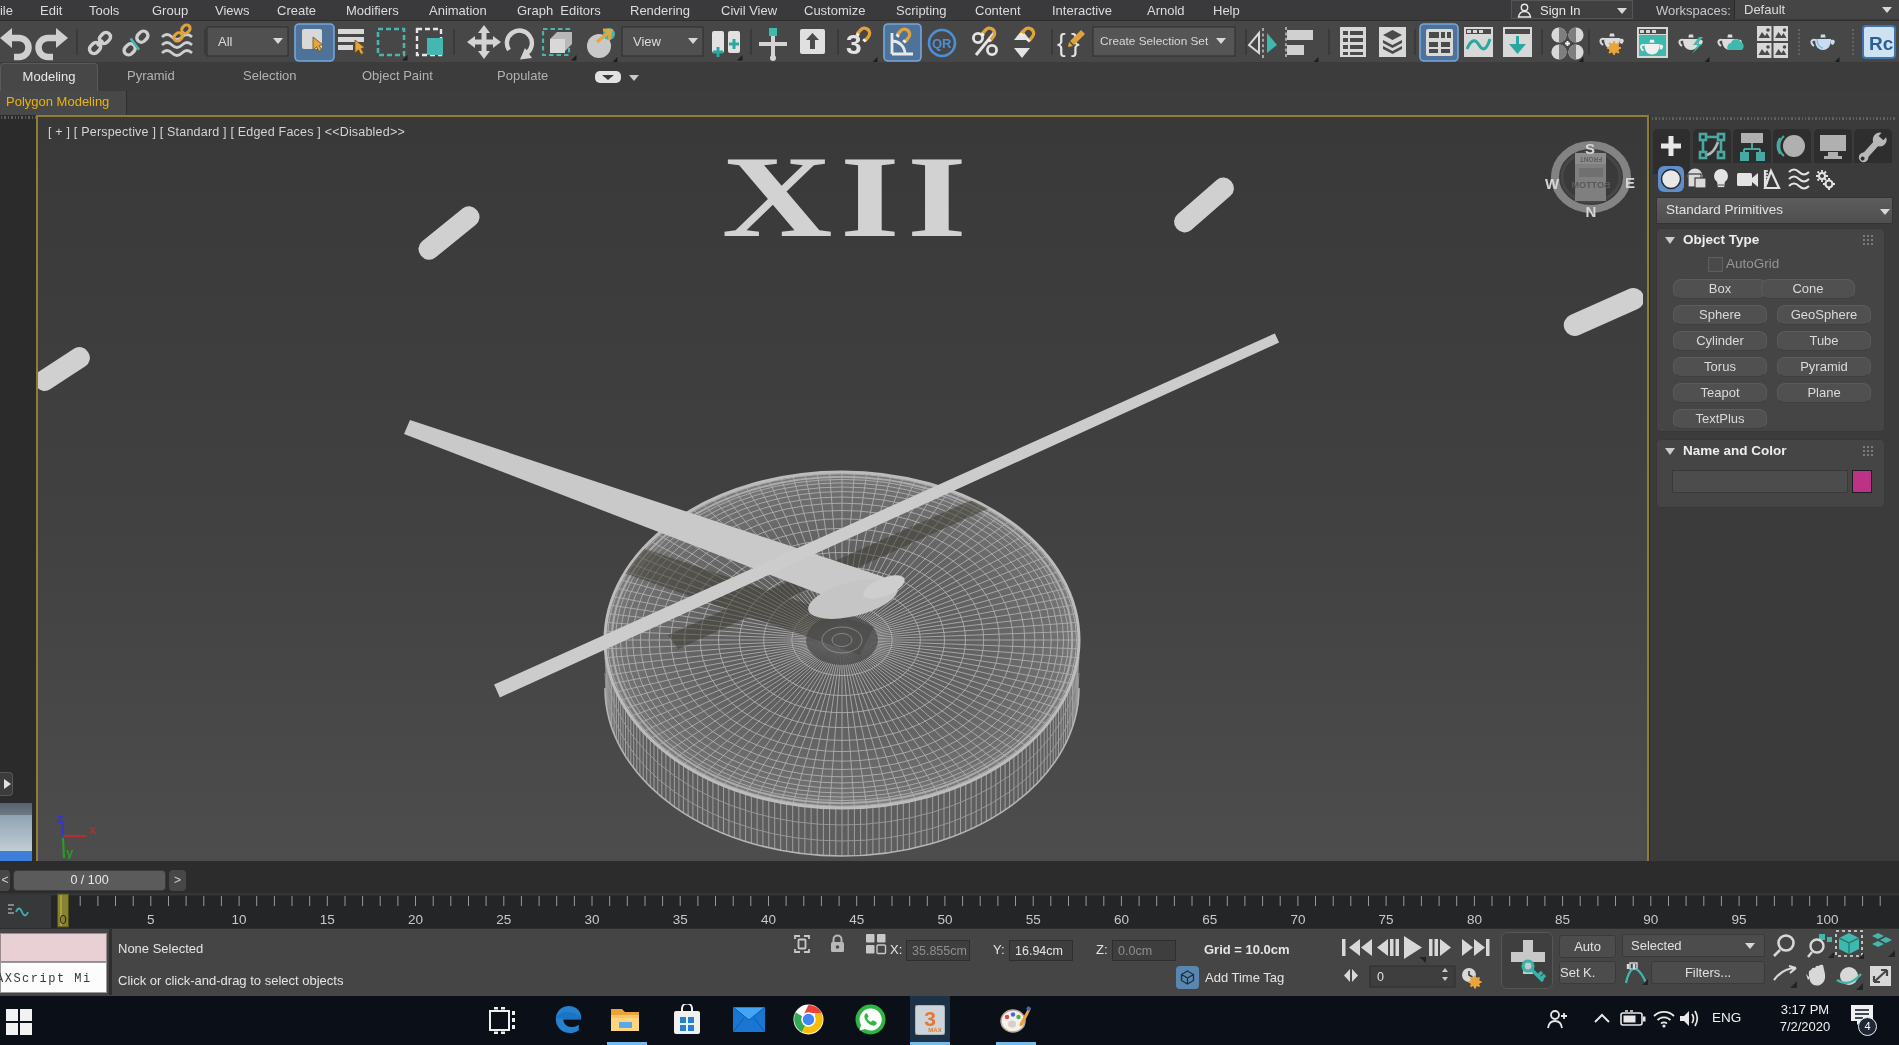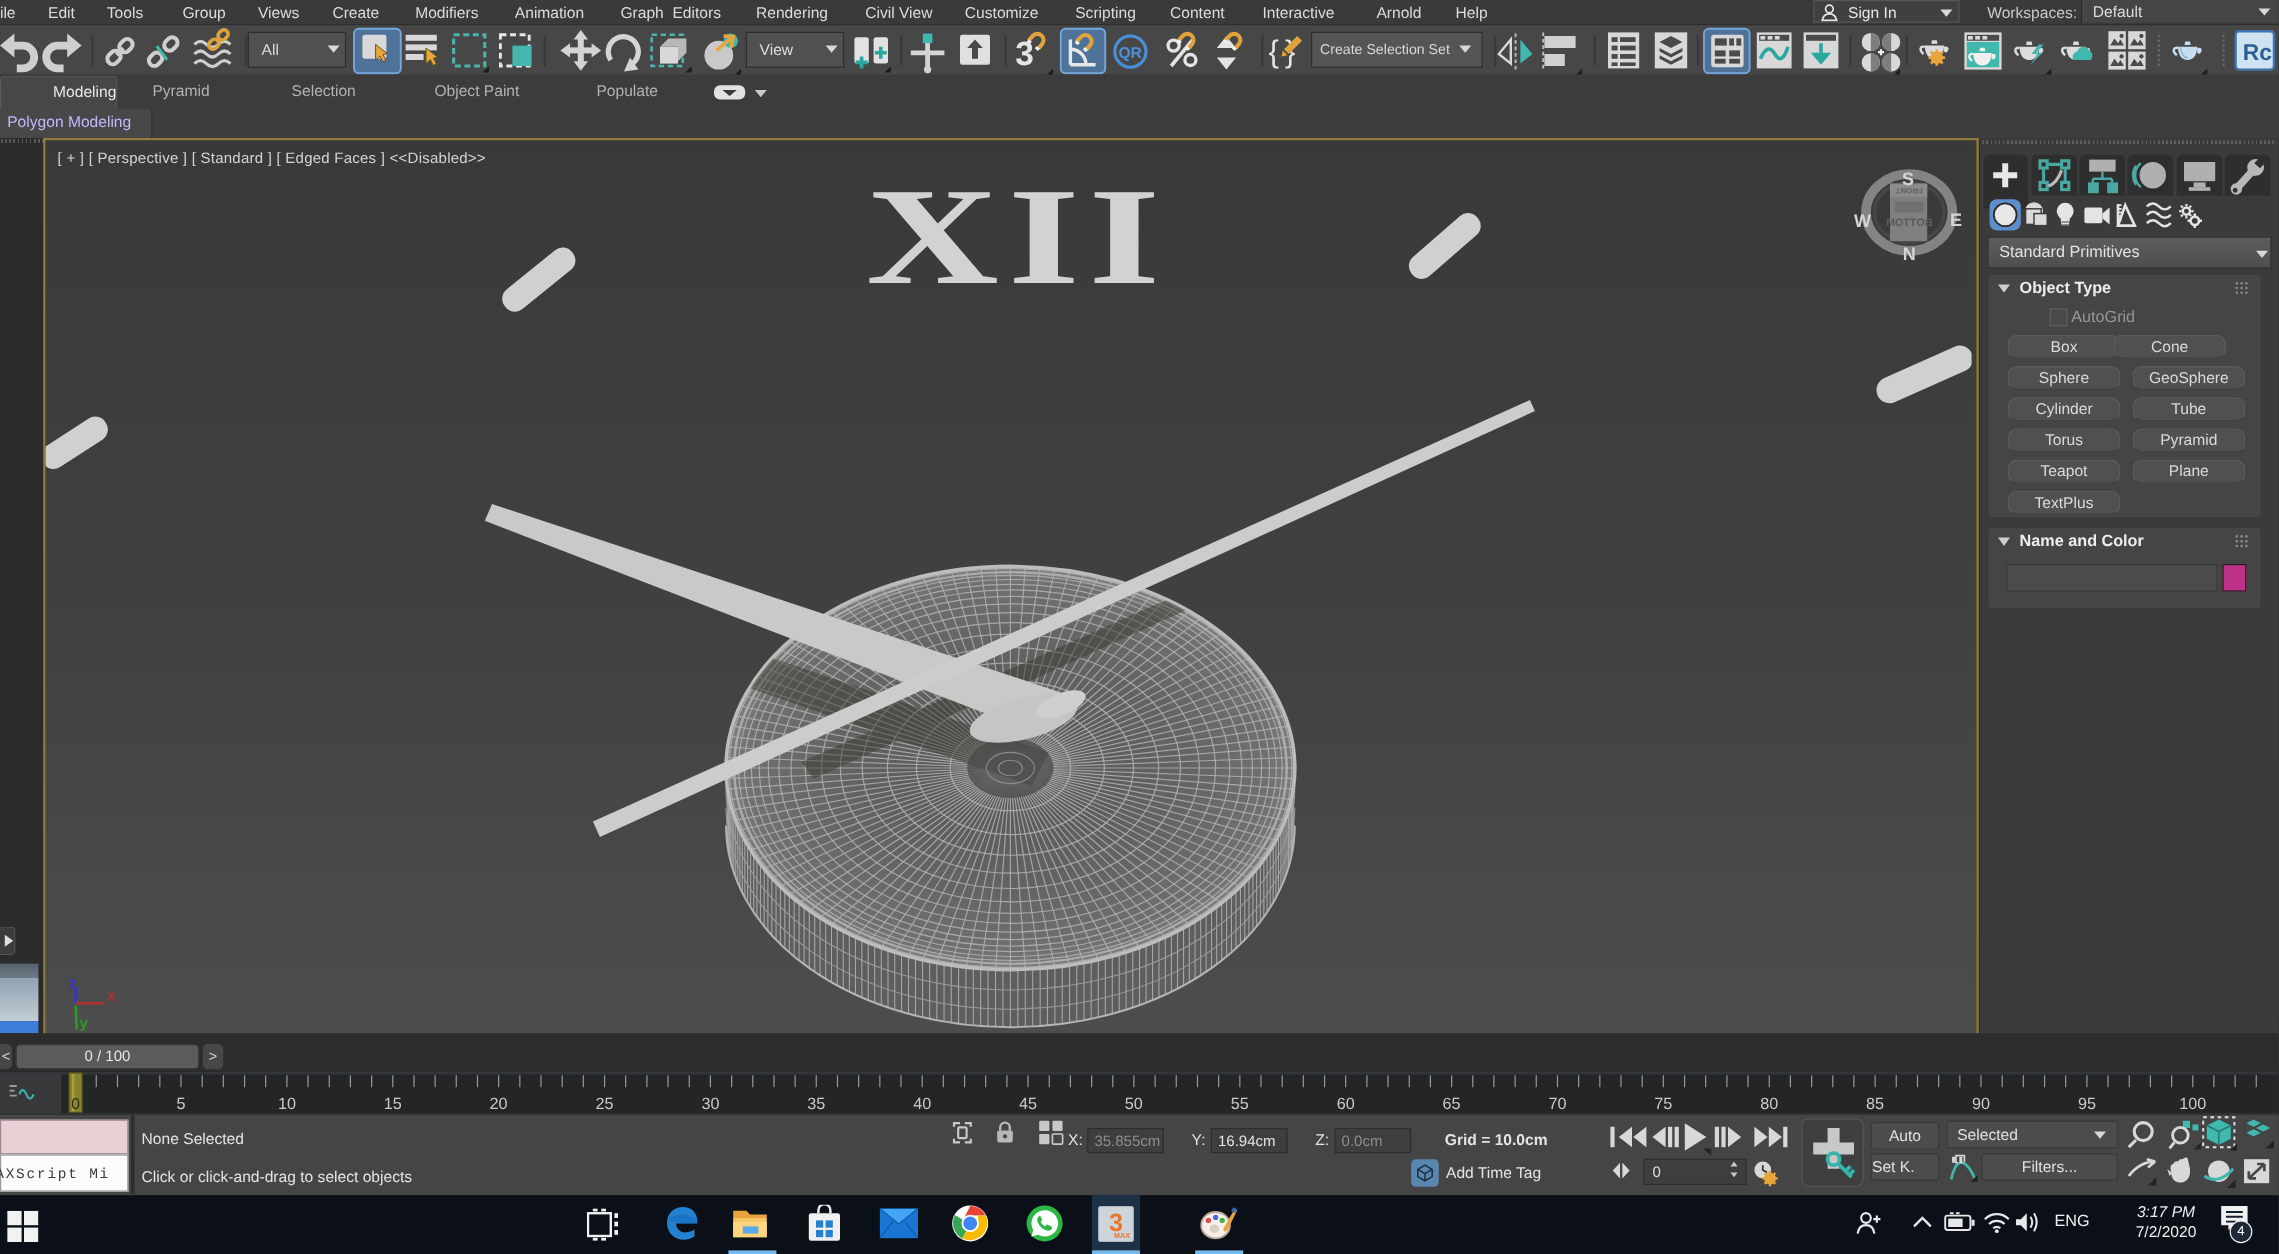--- a/index.html
+++ b/index.html
@@ -6,21 +6,21 @@
     font-family:"Liberation Sans",sans-serif;background:#3a3a3a;}
   .abs{position:absolute;}
   #stage{position:relative;width:1899px;height:1045px;}
   
   #menubar{left:0;top:0;width:1899px;height:20px;background:#3a3a3c;color:#dcdcdc;font-size:13px;}
   #menubar .mi{position:absolute;top:3px;}
   
   #toolbar{left:0;top:20px;width:1899px;height:42px;background:#474747;border-top:1px solid #2e2e2e;}
   
   #tabsrow{left:0;top:62px;width:1899px;height:29px;background:#3c3c3c;font-size:13px;color:#b2b2b2;}
-  #polyrow{left:0;top:91px;width:1899px;height:24px;background:#3d3d3d;font-size:13px;color:#c4b5fd;}
+  #polyrow{left:0;top:91px;width:1899px;height:24px;background:#3d3d3d;font-size:13px;color:#eab308;}
   
   #mainarea{left:0;top:115px;width:1899px;height:746px;background:#2a2a2a;}
   #leftstrip{left:0;top:0;width:36px;height:746px;background:#2b2b2b;}
   #viewport{left:36px;top:0;width:1609px;height:746px;border:2px solid #8d7c3a;background:linear-gradient(180deg,#3a3a3a 0%,#404040 45%,#4c4c4c 100%);}
   #vplabel{left:10px;top:8px;font-size:12.5px;color:#d4d4d4;letter-spacing:0.2px;}
   
   #cmdpanel{left:1650px;top:0;width:249px;height:746px;background:#3b3b3b;}
   .rollout{position:absolute;left:6px;width:227px;background:#454545;border:1px solid #383838;border-radius:4px;}
   .rhead{position:absolute;left:0;top:0;width:100%;height:22px;font-weight:bold;font-size:13.5px;color:#ededed;}
   .pbtn{position:absolute;width:92px;height:18px;background:#505050;border:1px solid #5c5c5c;border-bottom-color:#404040;border-radius:8px;color:#dadada;font-size:13px;text-align:center;line-height:18px;}
@@ -396,21 +396,21 @@
         </g>
     <use href="#corner" x="1834" y="36"></use>
     <line x1="1853" y1="8" x2="1853" y2="36" stroke="#6a6a6a" stroke-width="1.6" stroke-dasharray="2 2"></line>
 
     <rect x="1863" y="5" width="32" height="32" rx="3" fill="#cfe2f2" stroke="#3f74ae" stroke-width="2"></rect>
     <text x="1869" y="29" font-size="19" font-weight="bold" fill="#2d5f94">Rc</text>
   </svg>
   </div>
 
   <div id="tabsrow" class="abs">
-    <div class="abs" style="left:0;top:1px;width:98px;height:28px;background:#474747;border:1px solid #5a5a5a;border-bottom:none;border-radius:4px 4px 0 0;box-sizing:border-box;color:#e8e8e8;text-align:right;line-height:26px;">Modeling</div>
+    <div class="abs" style="left:0;top:1px;width:98px;height:28px;background:#474747;border:1px solid #5a5a5a;border-bottom:none;border-radius:4px 4px 0 0;box-sizing:border-box;color:#e8e8e8;text-align:center;line-height:26px;">Modeling</div>
     <span class="abs" style="left:127px;top:6px;">Pyramid</span>
     <span class="abs" style="left:243px;top:6px;">Selection</span>
     <span class="abs" style="left:362px;top:6px;">Object Paint</span>
     <span class="abs" style="left:497px;top:6px;">Populate</span>
     <svg class="abs" style="left:595px;top:7px" width="46" height="16">
       <rect x="0" y="2" width="26px" height="12" rx="5" fill="#e2e2e2"></rect>
         <path d="M7,6 L19,6 L13,11 Z" fill="#3a3a3a"></path>
       <path d="M34,6 L44,6 L39,12 Z" fill="#c8c8c8"></path>
     </svg>
   </div>
@@ -985,21 +985,21 @@
     </svg>
     <svg class="abs" style="left:1652px;top:13px" width="24" height="19" viewBox="0 0 24 19">
       <path d="M2,7 A14,14 0 0 1 22,7 M5.5,11 A9.5,9.5 0 0 1 18.5,11 M9,14.5 A5,5 0 0 1 15,14.5" fill="none" stroke="#e8e8e8" stroke-width="1.8"></path>
       <circle cx="12" cy="17" r="1.6" fill="#e8e8e8"></circle>
     </svg>
     <svg class="abs" style="left:1679px;top:13px" width="22" height="19" viewBox="0 0 22 19">
       <path d="M1,7 L5,7 L10,2 L10,17 L5,12 L1,12 Z" fill="#e8e8e8"></path>
       <path d="M13,5 Q16,9.5 13,14 M16,2 Q20.5,9.5 16,17" fill="none" stroke="#e8e8e8" stroke-width="1.7"></path>
     </svg>
     <span class="abs" style="left:1712px;top:14px;font-size:13.5px;color:#f0f0f0;">ENG</span>
-    <span class="abs" style="left:1777px;top:6px;width:56px;text-align:center;font-size:13px;color:#f0f0f0;font-style:italic;">3:17 PM</span>
+    <span class="abs" style="left:1777px;top:6px;width:56px;text-align:center;font-size:13px;color:#f0f0f0;">3:17 PM</span>
     <span class="abs" style="left:1774px;top:23px;width:62px;text-align:center;font-size:13px;color:#f0f0f0;">7/2/2020</span>
     <svg class="abs" style="left:1849px;top:8px" width="26" height="24" viewBox="0 0 26 24">
       <path d="M2,1 L24,1 L24,17 L13,17 L8,21 L8,17 L2,17 Z" fill="#f0f0f0"></path>
       <g stroke="#15202e" stroke-width="1.6">
           <line x1="6" y1="6" x2="20" y2="6"></line>
           <line x1="6" y1="10" x2="20" y2="10"></line>
           <line x1="6" y1="14" x2="14" y2="14"></line>
         </g>
     </svg>
     <div class="abs" style="left:1858px;top:21px;width:17px;height:17px;background:#1e2836;border:1px solid #f0f0f0;border-radius:50%;color:#fff;font-size:11px;text-align:center;line-height:16px;">4</div>

